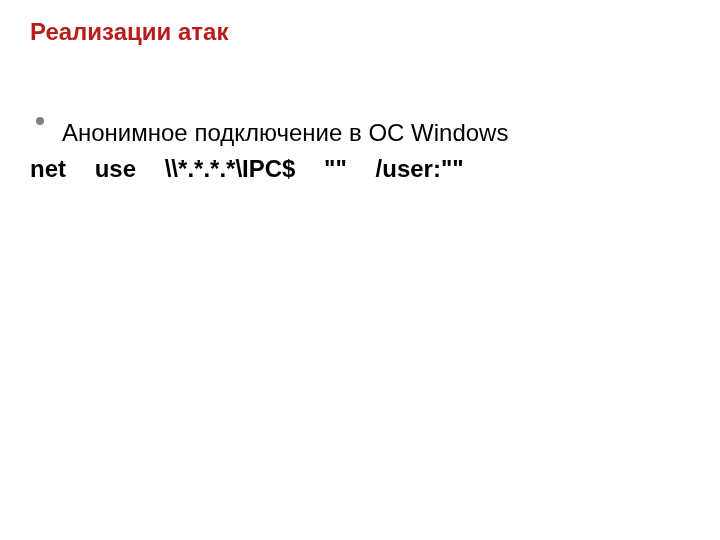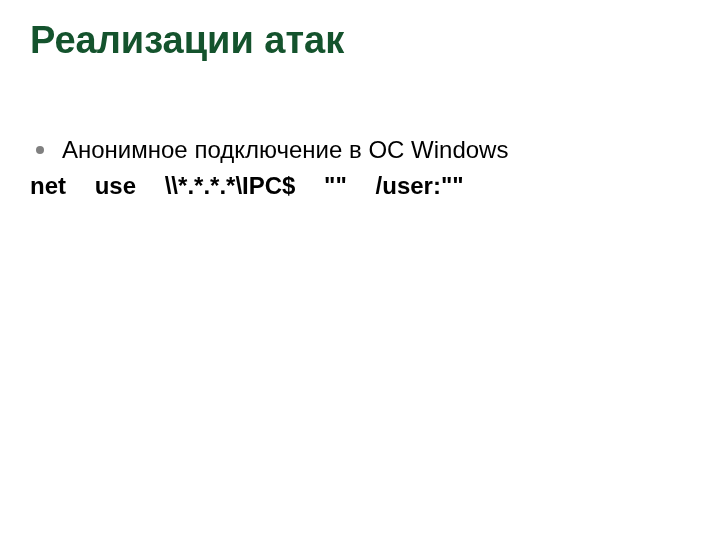--- a/index.html
+++ b/index.html
@@ -12,34 +12,34 @@
     overflow: hidden;
   }
   .slide {
     position: relative;
     width: 720px;
     height: 540px;
     box-sizing: border-box;
     padding: 18px 30px 30px 30px;
   }
   .title {
-    color: #14532d;
-    font-size: 38px;
+    color: #b91c1c;
+    font-size: 24px;
     font-weight: bold;
     margin: 0 0 70px 0;
     line-height: 1.2;
   }
   .body {
     font-size: 24px;
     color: #000;
     line-height: 1.35;
   }
   .bullet-row {
     display: flex;
-    align-items: center;
+    align-items: flex-start;
     margin-left: 6px;
     margin-bottom: 4px;
   }
   .bullet-dot {
     width: 8px;
     height: 8px;
     border-radius: 50%;
     background: #808080;
     flex: 0 0 auto;
     margin-right: 18px;

